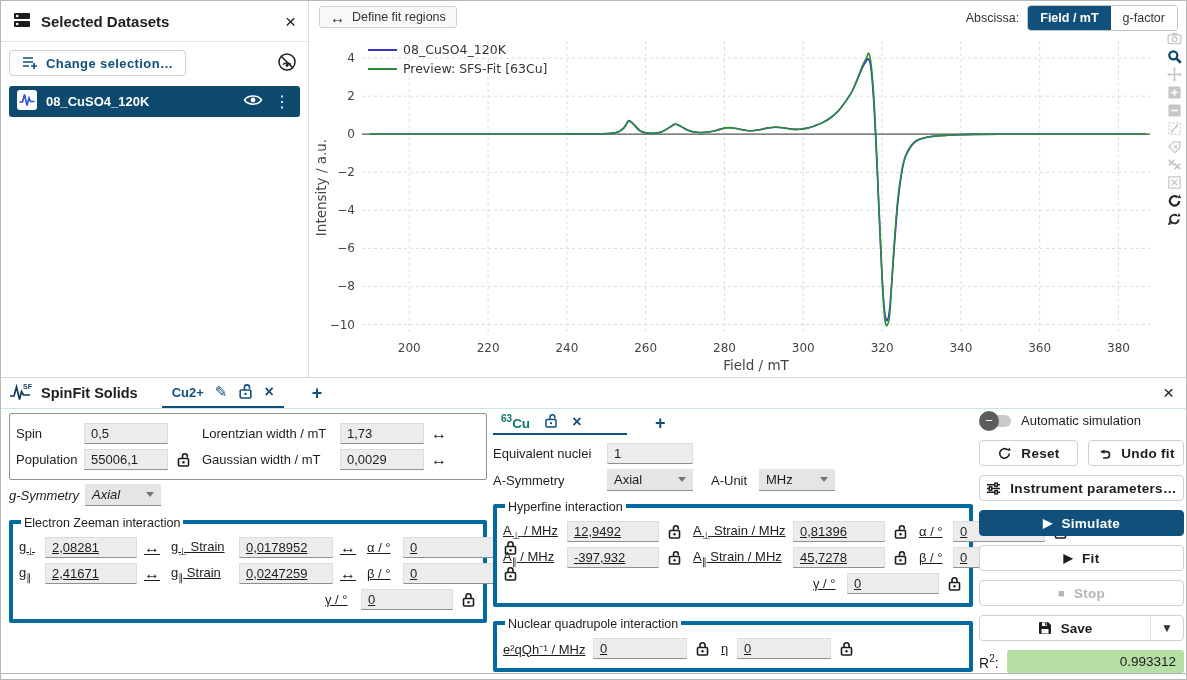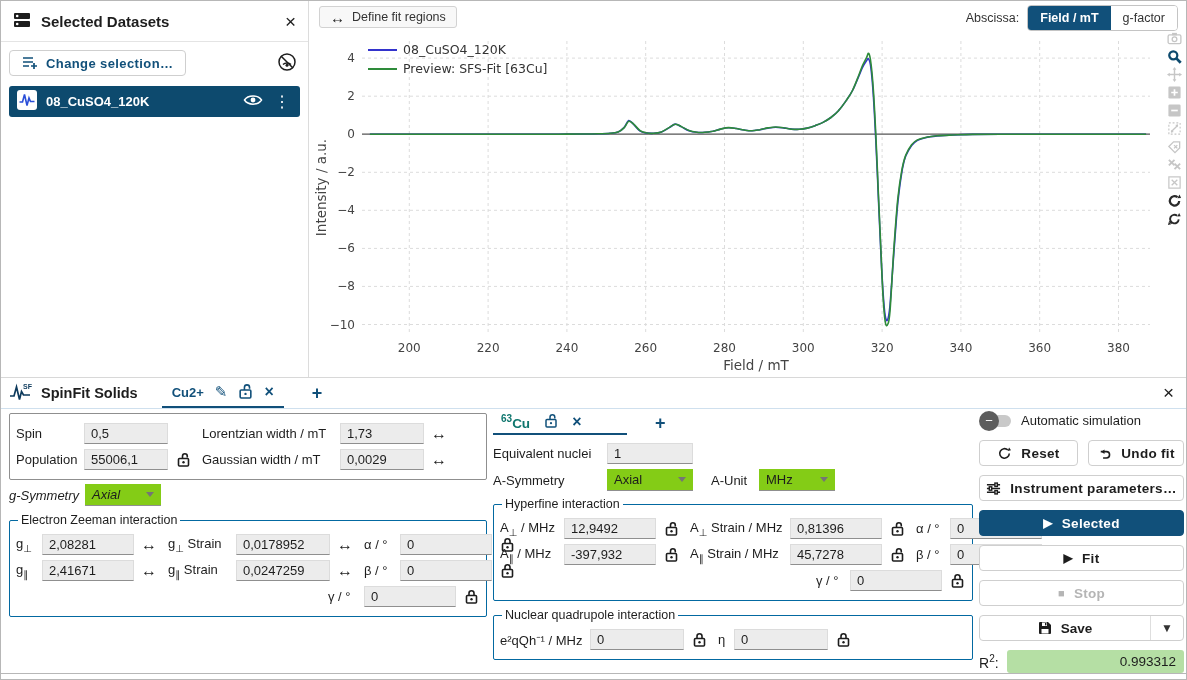--- a/index.html
+++ b/index.html
@@ -40,31 +40,31 @@
   .sf-tab .tlabel{color:#11507a;font-weight:700;font-size:13px;cursor:pointer;}
   .pencil{color:#11507a;font-size:15px;cursor:pointer;}
   .tab-x{color:#11507a;font-weight:700;font-size:16px;cursor:pointer;}
   .addtab{color:#11507a;font-weight:700;font-size:18px;margin-left:28px;cursor:pointer;}
   .sf-close{position:absolute;right:14px;top:5px;font-size:19px;cursor:pointer;}
   .col{position:absolute;}
   #col-left{left:8px;top:35px;width:478px;}
   #col-mid{left:492px;top:33px;width:480px;}
   #col-right{left:978px;top:35px;width:205px;}
   .box{border:1px solid #8f8f8f;border-radius:2px;box-sizing:border-box;padding:4px 6px;}
-  .fieldset{position:relative;border:1px solid #0369a1;border-radius:2px;box-sizing:border-box;padding:8px 6px 4px 6px;margin-top:10px;}
+  .fieldset{position:relative;border:4px solid #0369a1;border-radius:2px;box-sizing:border-box;padding:8px 6px 4px 6px;margin-top:10px;text-decoration:underline;}
   .fieldset .legend{position:absolute;top:-8px;left:8px;background:#fff;padding:0 3px;font-size:12.5px;}
   .f-row{display:flex;align-items:center;gap:10px;margin:5px 0;}
   .cell{display:flex;align-items:center;gap:6px;justify-content:center;}
   .flabel{font-size:13px;white-space:nowrap;}
   .flabel sub{font-size:10px;}
   .input{background:#ececec;border:1px solid #dcdcdc;border-bottom:1px solid #8f8f8f;height:19px;line-height:19px;padding:0 6px;font-size:13px;color:#1d1d1d;box-sizing:content-box;overflow:hidden;cursor:text;}
   .icon-slot{width:18px;display:flex;justify-content:center;align-items:center;}
   .range-ic{font-size:16px;font-weight:700;cursor:pointer;}
   .icon-slot svg{width:13px;height:15px;display:block;}
-  .select{display:flex;align-items:center;justify-content:space-between;background:#84cc16;border-bottom:1px solid #8f8f8f;height:21px;padding:0 7px;cursor:pointer;}
+  .select{display:flex;align-items:center;justify-content:space-between;background:#e5e5e5;border-bottom:1px solid #8f8f8f;height:21px;padding:0 7px;cursor:pointer;}
   .dd{width:0;height:0;border-left:4px solid transparent;border-right:4px solid transparent;border-top:5px solid #757575;}
   
   #g-basic .c1 .flabel{width:62px}  #g-basic .c1 .input{width:70px}
   #g-basic .c2 .flabel{width:132px} #g-basic .c2 .input{width:70px}
   #g-zeeman .c1 .flabel{width:20px} #g-zeeman .c1 .input{width:78px}
   #g-zeeman .c2 .flabel{width:62px} #g-zeeman .c2 .input{width:80px}
   #g-zeeman .c3 .flabel{width:30px} #g-zeeman .c3 .input{width:78px}
   #g-zeeman .cell.empty.c1{width:128px} #g-zeeman .cell.empty.c2{width:174px}
   #g-hyperfine .c1 .flabel{width:58px}  #g-hyperfine .c1 .input{width:78px}
   #g-hyperfine .c2 .flabel{width:94px}  #g-hyperfine .c2 .input{width:78px}
@@ -626,21 +626,21 @@
                 <rect x="3.5" y="6.2" width="2.6" height="3.6" fill="#fff"></rect>
                 <rect x="9.5" y="10.2" width="2.6" height="3.6" fill="#fff"></rect>
               </g>
             </svg>
           <span>Instrument parameters…</span>
         </button>
       </div>
       <div class="rrow">
         <button class="btn btn-full btn-primary">
           <span class="play">▶</span>
-          <span>Selected</span>
+          <span>Simulate</span>
         </button>
       </div>
       <div class="rrow">
         <button class="btn btn-full">
           <span class="play">▶</span>
           <span>Fit</span>
         </button>
       </div>
       <div class="rrow">
         <button class="btn btn-full btn-disabled">

